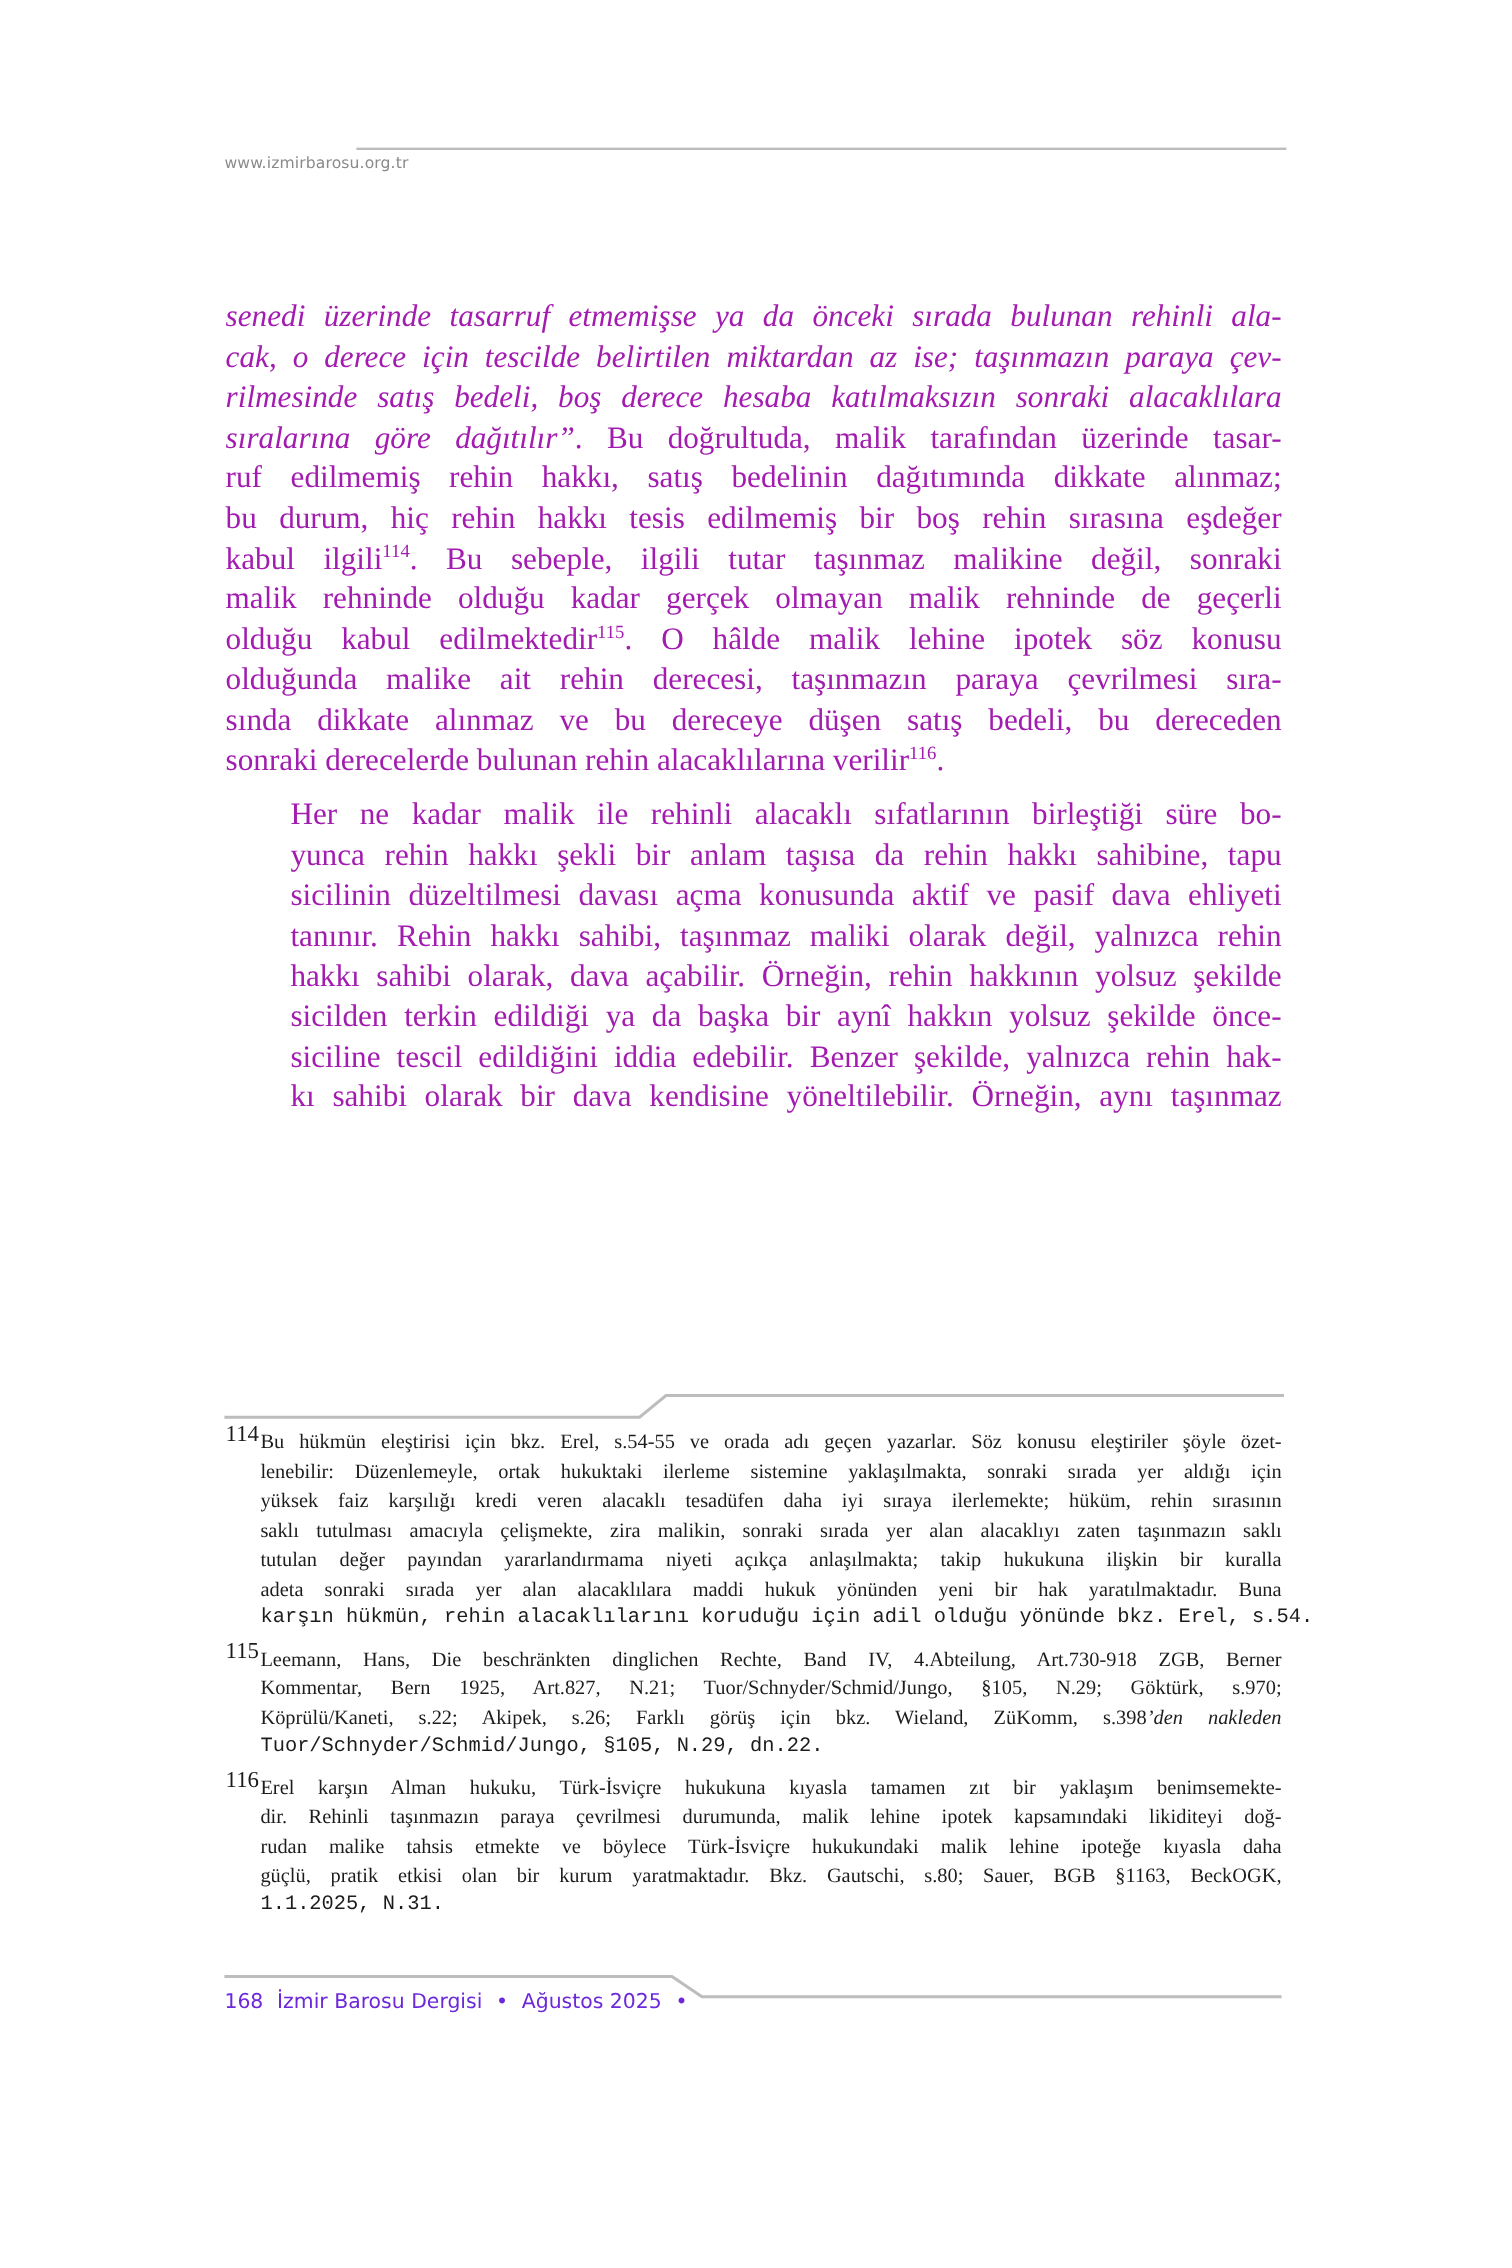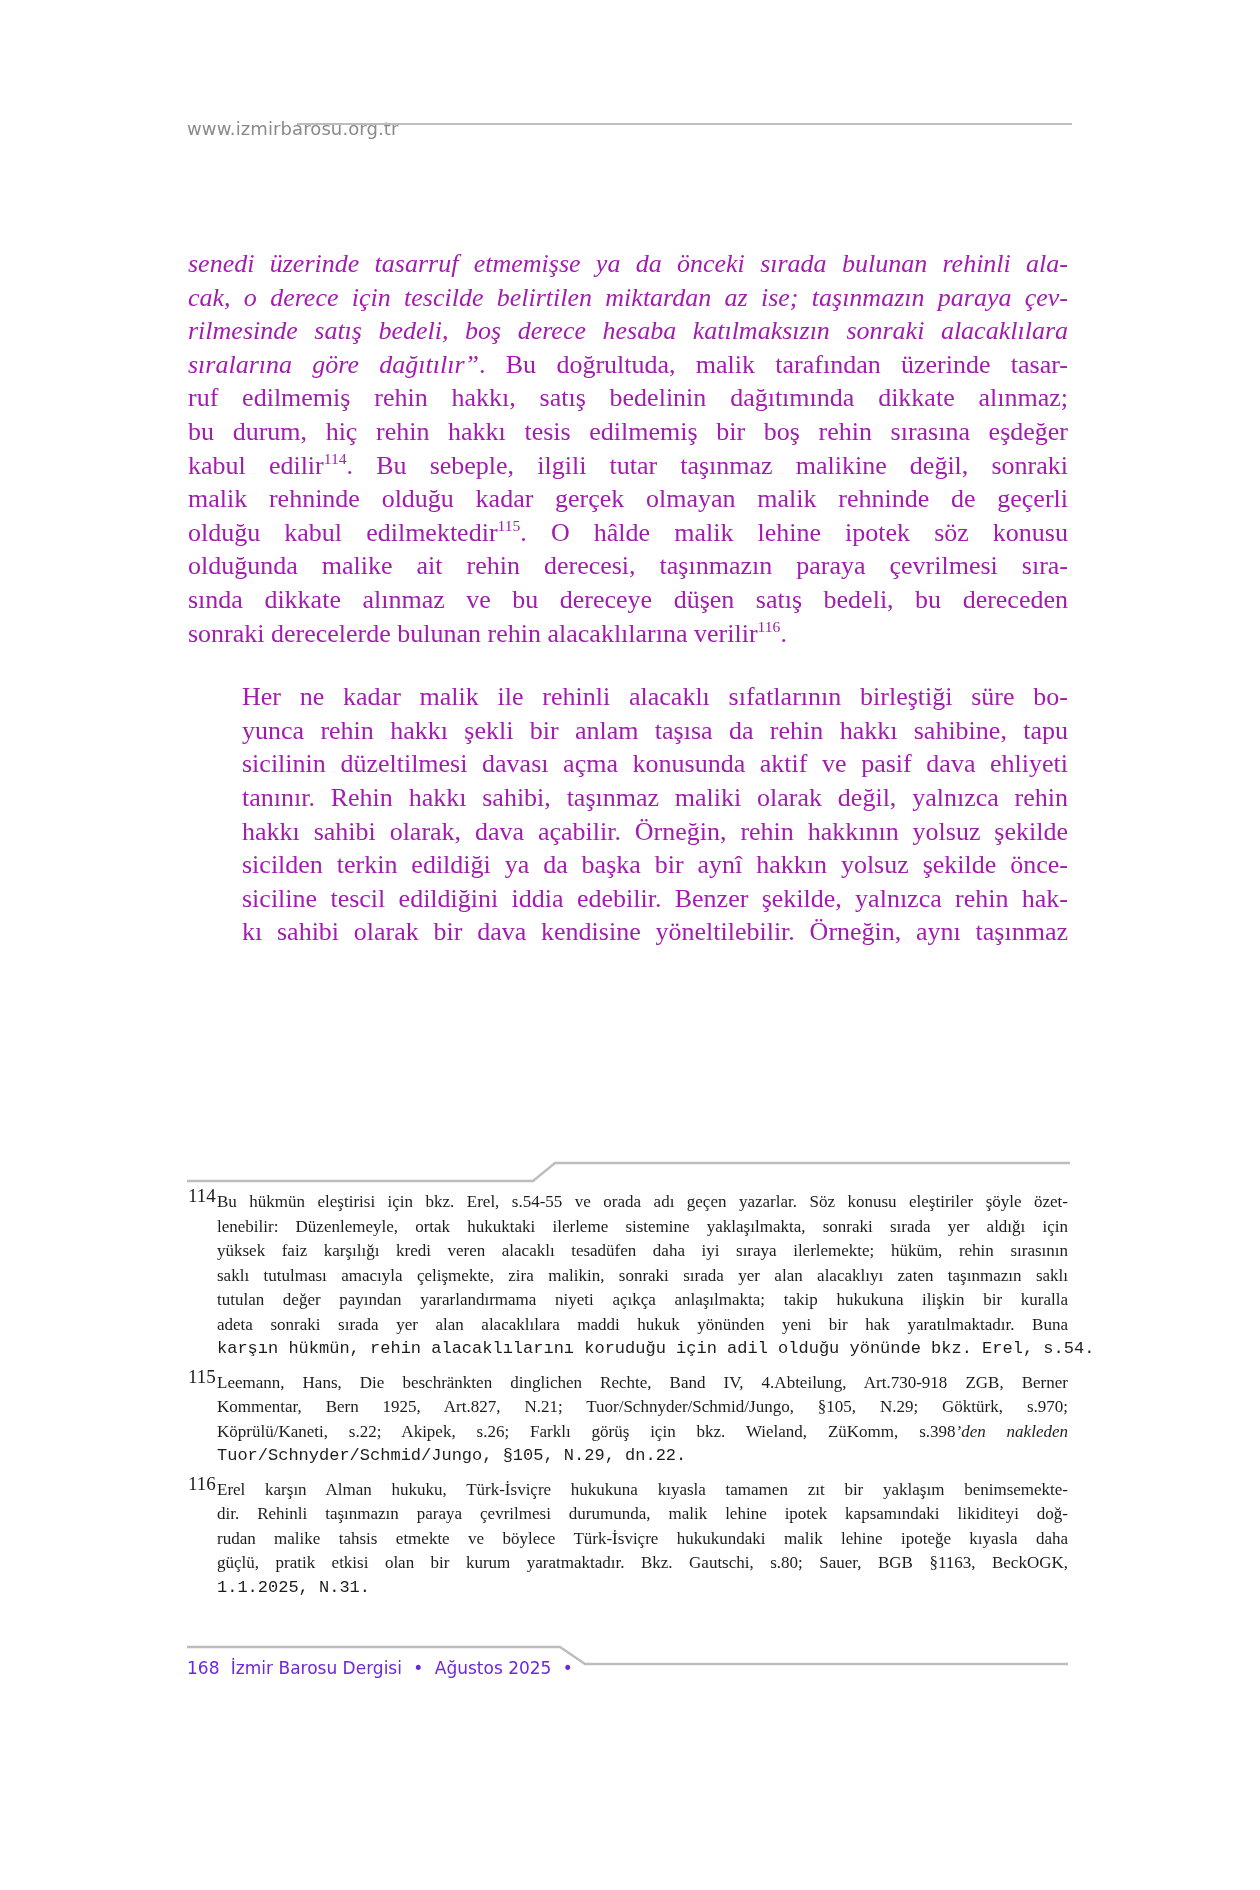--- a/index.html
+++ b/index.html
@@ -1,25 +1,25 @@
 <!DOCTYPE html>
 <html><head>
 <meta charset="utf-8">
 <style>
   html, body { margin: 0; padding: 0; background: #ffffff; }
   body { width: 1260px; height: 1890px; position: relative; overflow: hidden; }
   .page { position: absolute; left: 0; top: 0; width: 1260px; height: 1890px; }
 
   .header { position: absolute; left: 187px; top: 113px; width: 885px; height: 20px; }
-  .header-url { position: absolute; left: 0; top: 5px; font-family: "DejaVu Sans", sans-serif; font-size: 18px; color: #8a8a8a; letter-spacing: 0.1px; }
+  .header-url { position: absolute; left: 0; top: 16px; font-family: "DejaVu Sans", sans-serif; font-size: 13px; color: #8a8a8a; letter-spacing: 0.1px; }
   .header-rule { position: absolute; left: 110px; right: 0; top: 10px; height: 2px; background: #bdbdbd; }
 
   .body-text { position: absolute; left: 188px; top: 247px; width: 880px; font-family: "Liberation Serif", serif; font-size: 26px; line-height: 33.6px; color: #a21caf; }
   .body-text p { margin: 0; text-align: justify; text-align-last: left; }
-  .body-text p.p2 { margin-top: 30px; text-indent: 54px; }
+  .body-text p.p2 { margin-top: 12px; text-indent: 54px; }
   .body-text .line { display: block; text-align: justify; text-align-last: justify; white-space: nowrap; }
   .body-text .line.last { text-align-last: left; }
   .body-text i { font-style: italic; }
   sup { font-size: 60%; line-height: 0; vertical-align: super; }
 
   .sep-top { position: absolute; left: 0; top: 0; width: 1260px; height: 1890px; pointer-events: none; }
 
   .footnotes { position: absolute; left: 188px; top: 1190px; width: 880px; font-family: "Liberation Serif", serif; font-size: 17px; line-height: 24.5px; color: #1c1c1c; }
   .fn { position: relative; padding-left: 29px; margin-bottom: 9px; }
   .fn .fn-num { position: absolute; left: 0; top: -6px; font-size: 19px; }
@@ -40,21 +40,21 @@
   </div>
 
   <div class="body-text">
     <p class="p1">
       <span class="line"><i>senedi üzerinde tasarruf etmemişse ya da önceki sırada bulunan rehinli ala-</i></span>
       <span class="line"><i>cak, o derece için tescilde belirtilen miktardan az ise; taşınmazın paraya çev-</i></span>
       <span class="line"><i>rilmesinde satış bedeli, boş derece hesaba katılmaksızın sonraki alacaklılara</i></span>
       <span class="line"><i>sıralarına göre dağıtılır”</i><span>. Bu doğrultuda, malik tarafından üzerinde tasar-</span></span>
       <span class="line"><span>ruf edilmemiş rehin hakkı, satış bedelinin dağıtımında dikkate alınmaz;</span></span>
       <span class="line"><span>bu durum, hiç rehin hakkı tesis edilmemiş bir boş rehin sırasına eşdeğer</span></span>
-      <span class="line"><span>kabul edilir</span><sup>114</sup><span>. Bu sebeple, ilgili tutar taşınmaz malikine değil, sonraki</span></span>
+      <span class="line"><span>kabul ilgili</span><sup>114</sup><span>. Bu sebeple, ilgili tutar taşınmaz malikine değil, sonraki</span></span>
       <span class="line"><span>malik rehninde olduğu kadar gerçek olmayan malik rehninde de geçerli</span></span>
       <span class="line"><span>olduğu kabul edilmektedir</span><sup>115</sup><span>. O hâlde malik lehine ipotek söz konusu</span></span>
       <span class="line"><span>olduğunda malike ait rehin derecesi, taşınmazın paraya çevrilmesi sıra-</span></span>
       <span class="line"><span>sında dikkate alınmaz ve bu dereceye düşen satış bedeli, bu dereceden</span></span>
       <span class="line last"><span>sonraki derecelerde bulunan rehin alacaklılarına verilir</span><sup>116</sup><span>.</span></span>
     </p>
     <p class="p2">
       <span class="line">Her ne kadar malik ile rehinli alacaklı sıfatlarının birleştiği süre bo-</span>
       <span class="line">yunca rehin hakkı şekli bir anlam taşısa da rehin hakkı sahibine, tapu</span>
       <span class="line">sicilinin düzeltilmesi davası açma konusunda aktif ve pasif dava ehliyeti</span>

